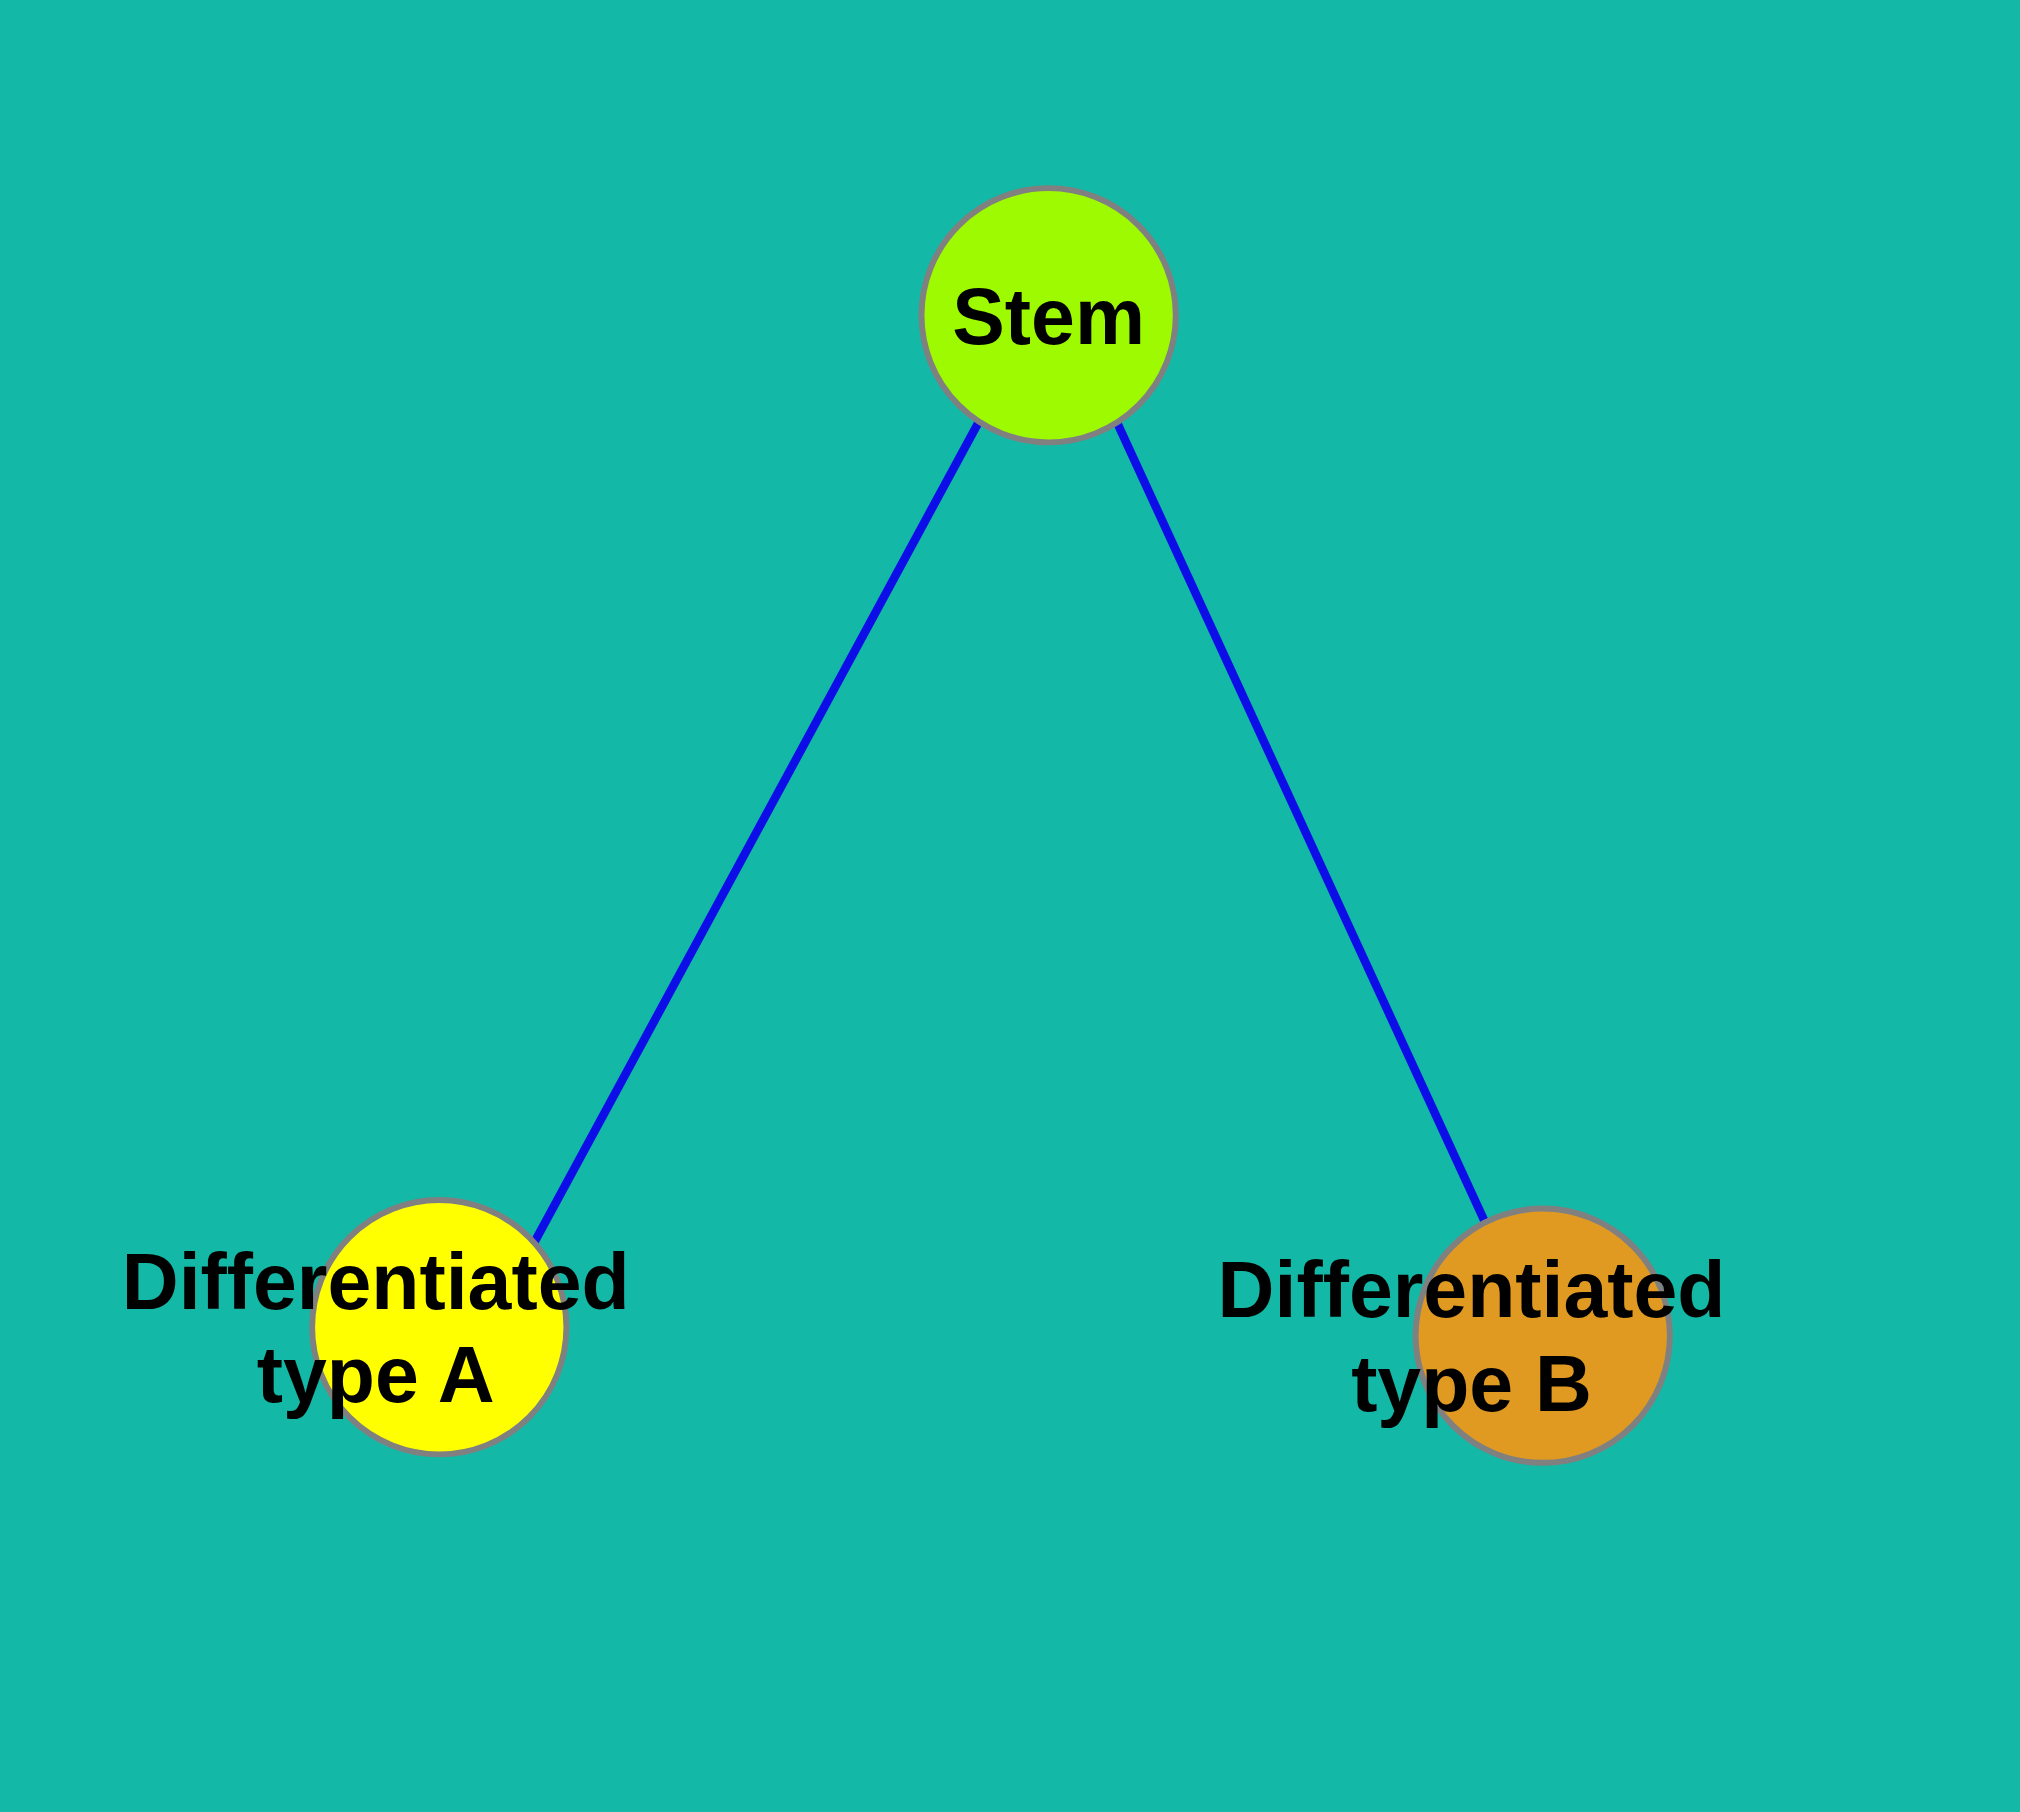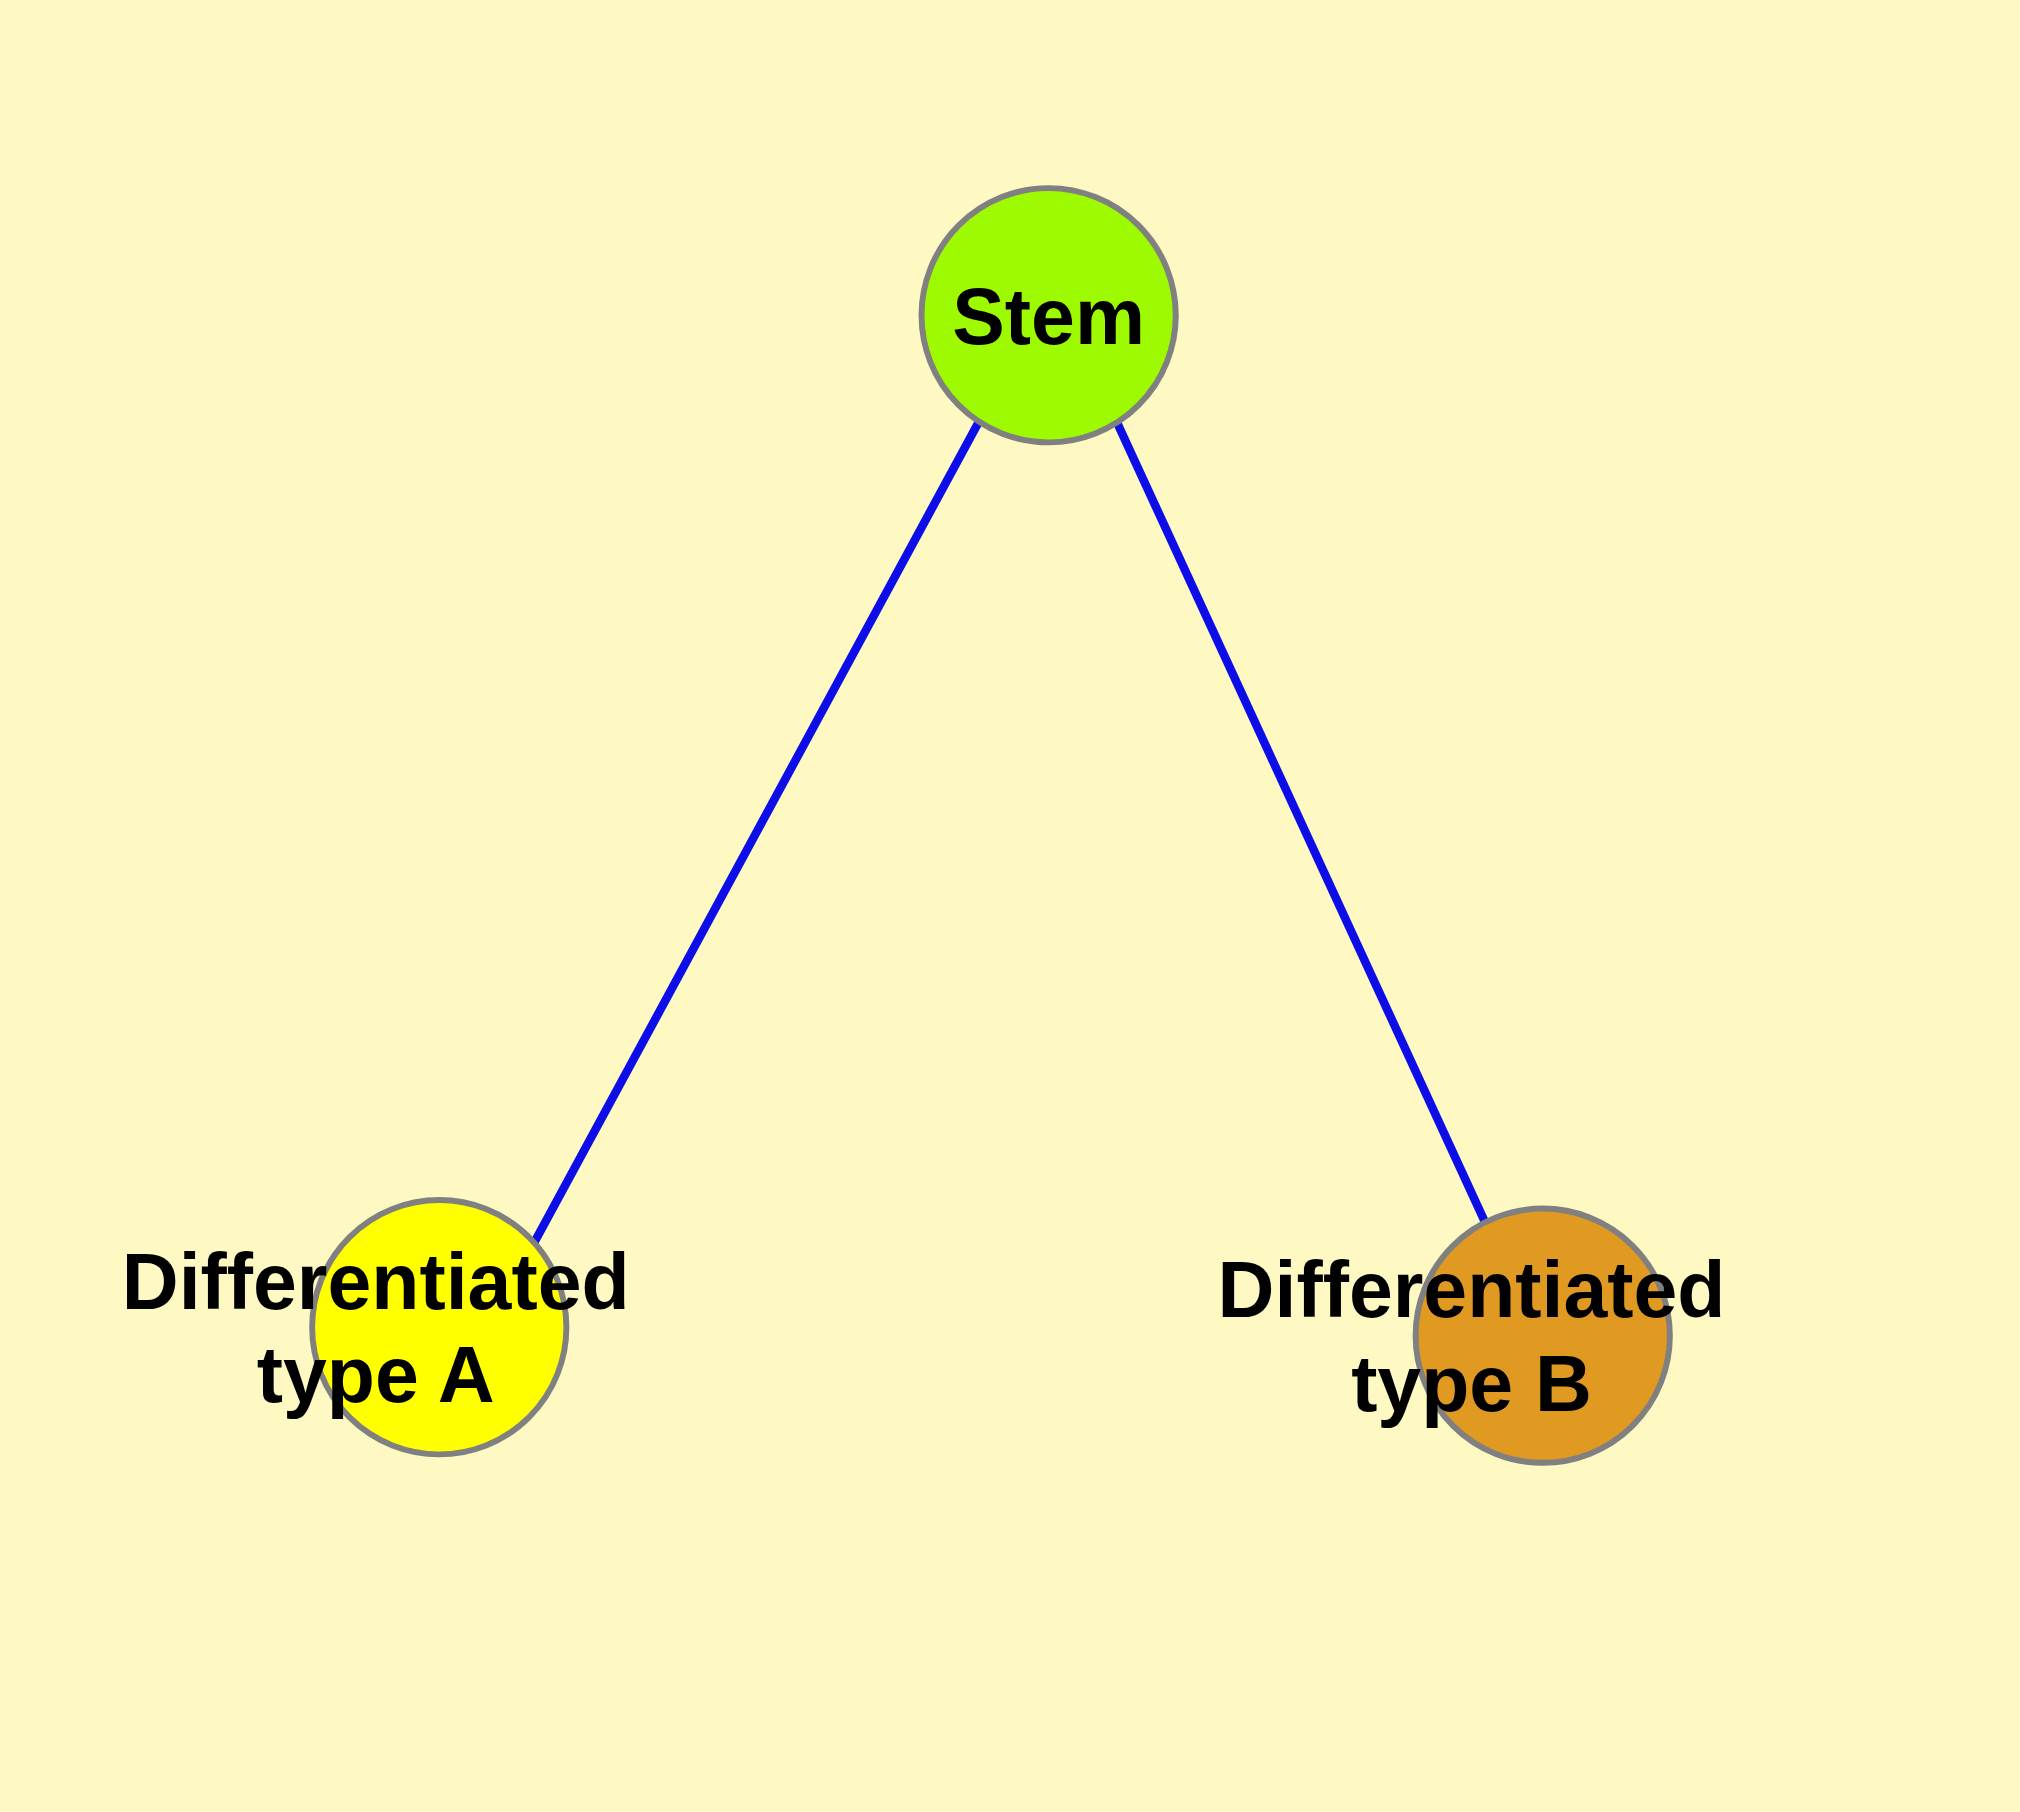--- a/index.html
+++ b/index.html
@@ -28,21 +28,21 @@
     font-family: "Liberation Sans", sans-serif;
     font-weight: bold;
     fill: #000000;
     text-anchor: middle;
     paint-order: normal;
   }
 </style>
 </head>
 <body>
 
-<div id="canvas" style="width: 2021px; height: 1812px; background: #fef9c3;">
+<div id="canvas" style="width: 2021px; height: 1812px; background: #14b8a6;">
 
   <svg id="graph-svg" viewBox="0 0 2384 2138" xmlns="http://www.w3.org/2000/svg" style="width: 2021px; height: 1812px;">
 
     <g>
       <line x1="1155" y1="497" x2="628" y2="1470" stroke="#0d0de8" stroke-width="10" stroke-linecap="butt"></line>
       <line x1="1317" y1="497" x2="1751" y2="1440" stroke="#0d0de8" stroke-width="10" stroke-linecap="butt"></line>
     </g>
 
     <g>
       <circle cx="1237" cy="372" r="150" fill="#9efa00" stroke="#808080" stroke-width="7"></circle>

